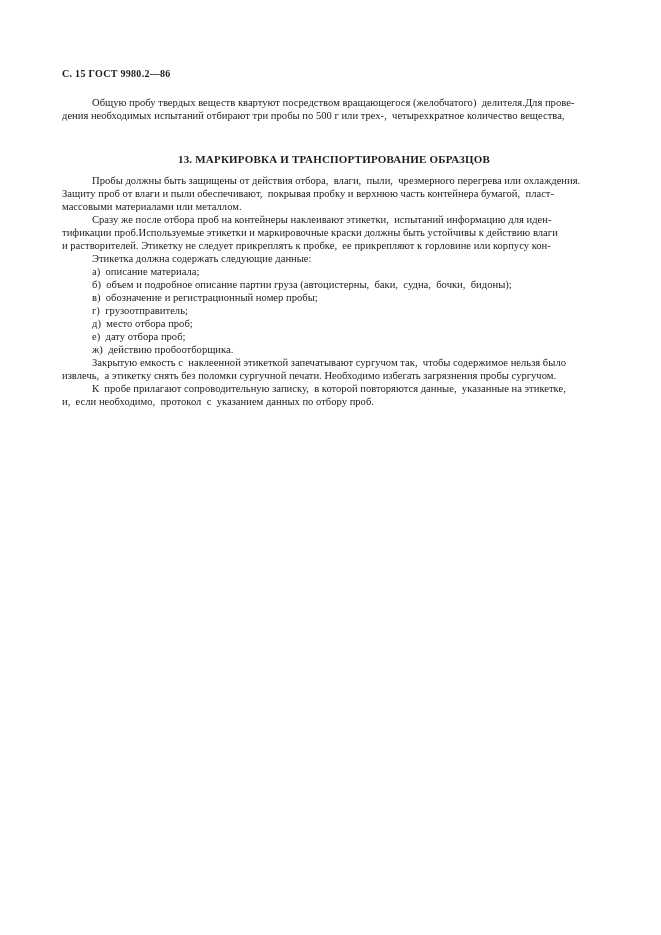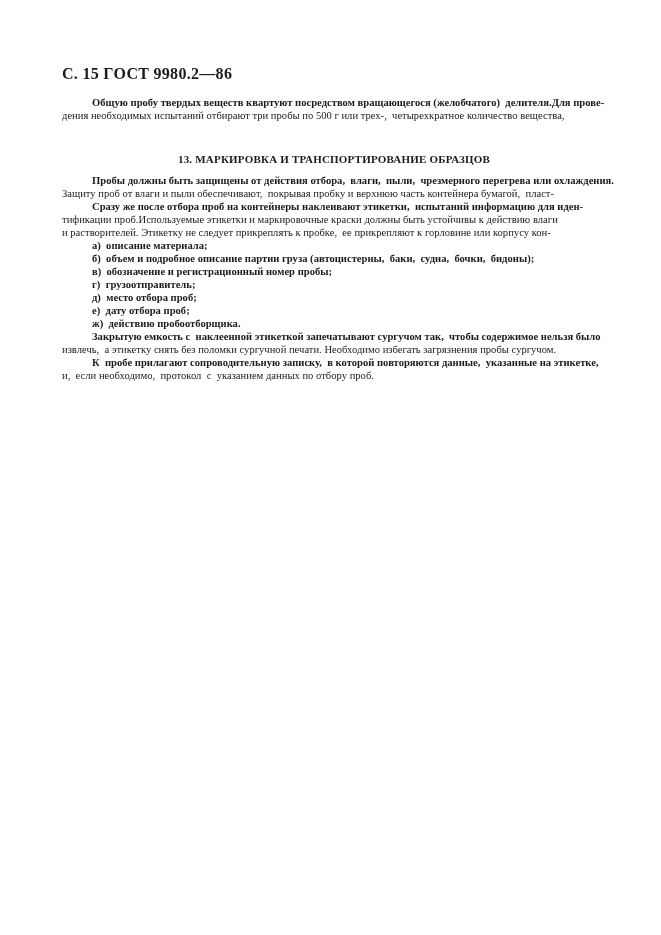--- a/index.html
+++ b/index.html
@@ -17,33 +17,33 @@
     overflow: hidden;
   }
   .content {
     position: absolute;
     left: 62px;
     top: 67px;
     width: 544px;
   }
   .page-header {
     font-weight: 700;
-    font-size: 16px;
+    font-size: 10px;
     line-height: 14px;
     letter-spacing: 0.3px;
     white-space: pre;
   }
   .para { margin: 0; padding: 0; }
   .p-intro { margin-top: 15px; }
   .line {
     font-size: 10.6px;
     line-height: 13px;
     white-space: pre;
   }
-  .line.in { padding-left: 30px; font-weight: bold; }
+  .line.in { padding-left: 30px; }
   .sec-heading {
     margin: 31px 0 8px 0;
     text-align: center;
     font-size: 11px;
     font-weight: 700;
     line-height: 13px;
     letter-spacing: 0.2px;
     white-space: pre;
   }
 </style>
@@ -58,28 +58,30 @@
     <div class="para p-intro">
       <div class="line in">Общую пробу твердых веществ квартуют посредством вращающегося (желобчатого)  делителя.Для прове-</div>
       <div class="line">дения необходимых испытаний отбирают три пробы по 500 г или трех-,  четырехкратное количество вещества,</div>
     </div>
 
     <div class="sec-heading">13. МАРКИРОВКА И ТРАНСПОРТИРОВАНИЕ ОБРАЗЦОВ</div>
 
     <div class="para">
       <div class="line in">Пробы должны быть защищены от действия отбора,  влаги,  пыли,  чрезмерного перегрева или охлаждения.</div>
       <div class="line">Защиту проб от влаги и пыли обеспечивают,  покрывая пробку и верхнюю часть контейнера бумагой,  пласт-</div>
+      <div class="line">массовыми материалами или металлом.</div>
     </div>
 
     <div class="para">
       <div class="line in">Сразу же после отбора проб на контейнеры наклеивают этикетки,  испытаний информацию для иден-</div>
       <div class="line">тификации проб.Используемые этикетки и маркировочные краски должны быть устойчивы к действию влаги</div>
       <div class="line">и растворителей. Этикетку не следует прикреплять к пробке,  ее прикрепляют к горловине или корпусу кон-</div>
     </div>
 
+    <div class="line in">Этикетка должна содержать следующие данные:</div>
 
     <div class="para">
       <div class="line in">а)  описание материала;</div>
       <div class="line in">б)  объем и подробное описание партии груза (автоцистерны,  баки,  судна,  бочки,  бидоны);</div>
       <div class="line in">в)  обозначение и регистрационный номер пробы;</div>
       <div class="line in">г)  грузоотправитель;</div>
       <div class="line in">д)  место отбора проб;</div>
       <div class="line in">е)  дату отбора проб;</div>
       <div class="line in">ж)  действию пробоотборщика.</div>
     </div>

